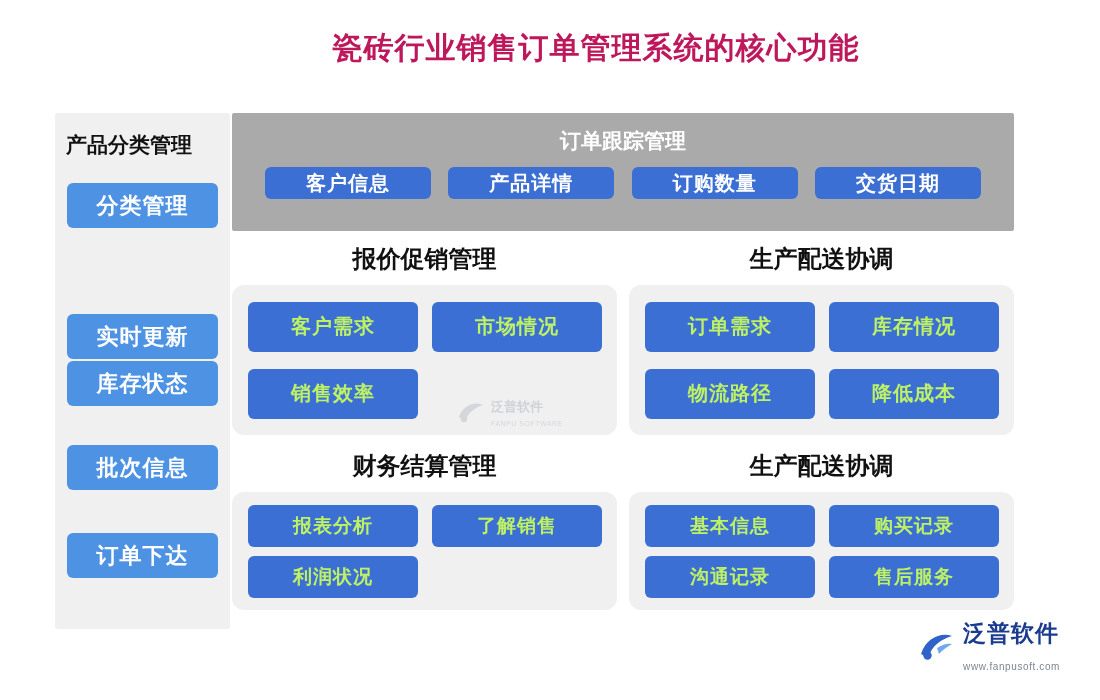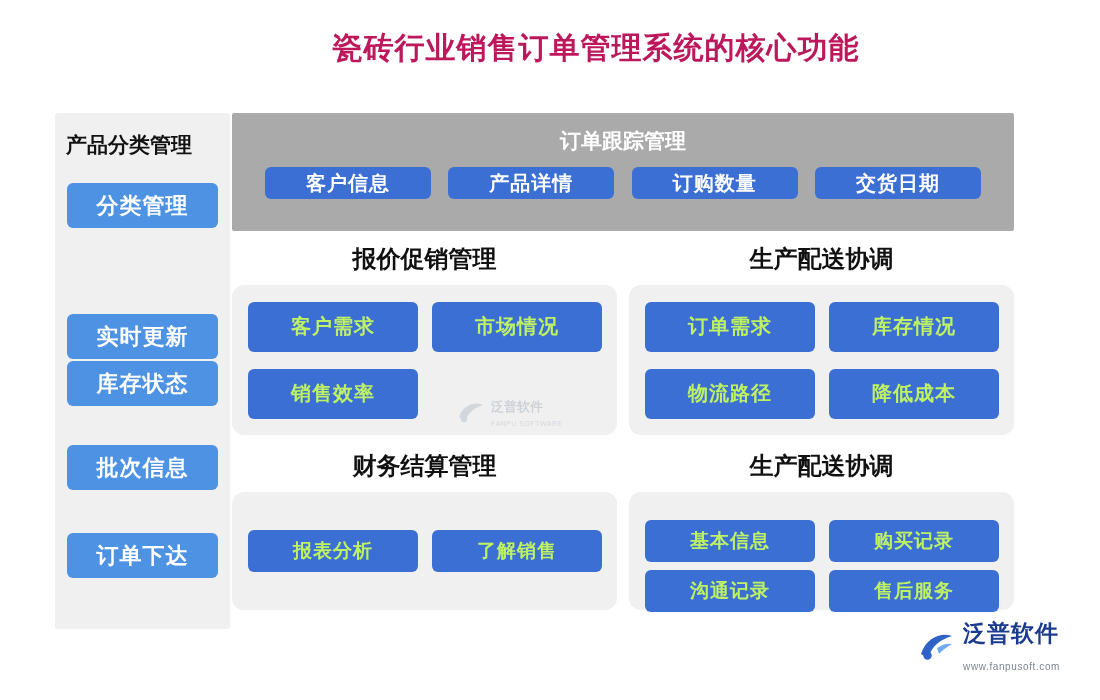--- a/index.html
+++ b/index.html
@@ -154,21 +154,21 @@
   }
   .panel-upper .cell {
     width: 170px;
     height: 50px;
     font-size: 20px;
   }
   
   .panel-lower .panel-box {
     width: 385px;
     height: 118px;
-    padding: 28px 16px;
+    padding: 12px 16px;
     gap: 8px 14px;
   }
   .panel-lower .cell {
     width: 170px;
     height: 42px;
     font-size: 19px;
   }
 
   #panel-quote { left: 232px; top: 243px; width: 385px; }
   #panel-production { left: 629px; top: 243px; width: 385px; }
@@ -277,20 +277,21 @@
       <div class="cell">物流路径</div>
       <div class="cell">降低成本</div>
     </div>
   </div>
 
   <div class="panel panel-lower" id="panel-finance">
     <div class="panel-heading">财务结算管理</div>
     <div class="panel-box">
       <div class="cell">报表分析</div>
       <div class="cell">了解销售</div>
+      <div class="cell">利润状况</div>
     </div>
   </div>
 
   <div class="panel panel-lower" id="panel-service">
     <div class="panel-heading">生产配送协调</div>
     <div class="panel-box">
       <div class="cell">基本信息</div>
       <div class="cell">购买记录</div>
       <div class="cell">沟通记录</div>
       <div class="cell">售后服务</div>

